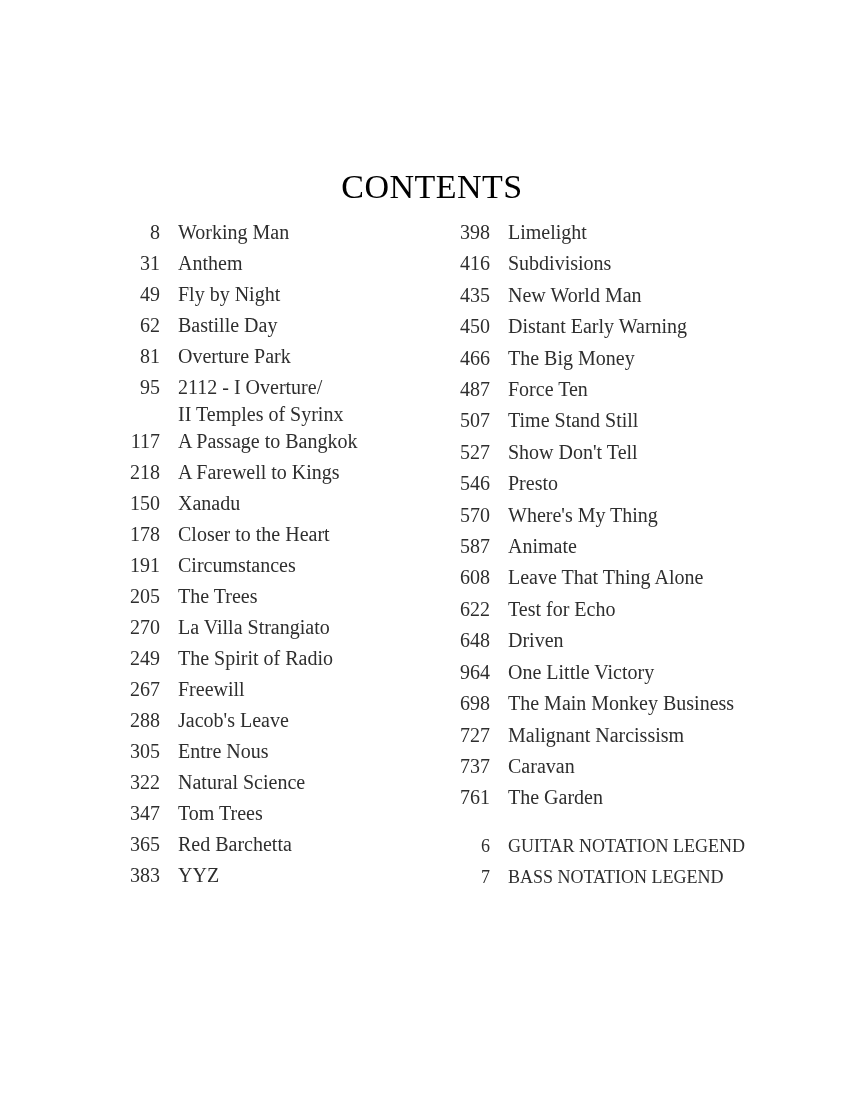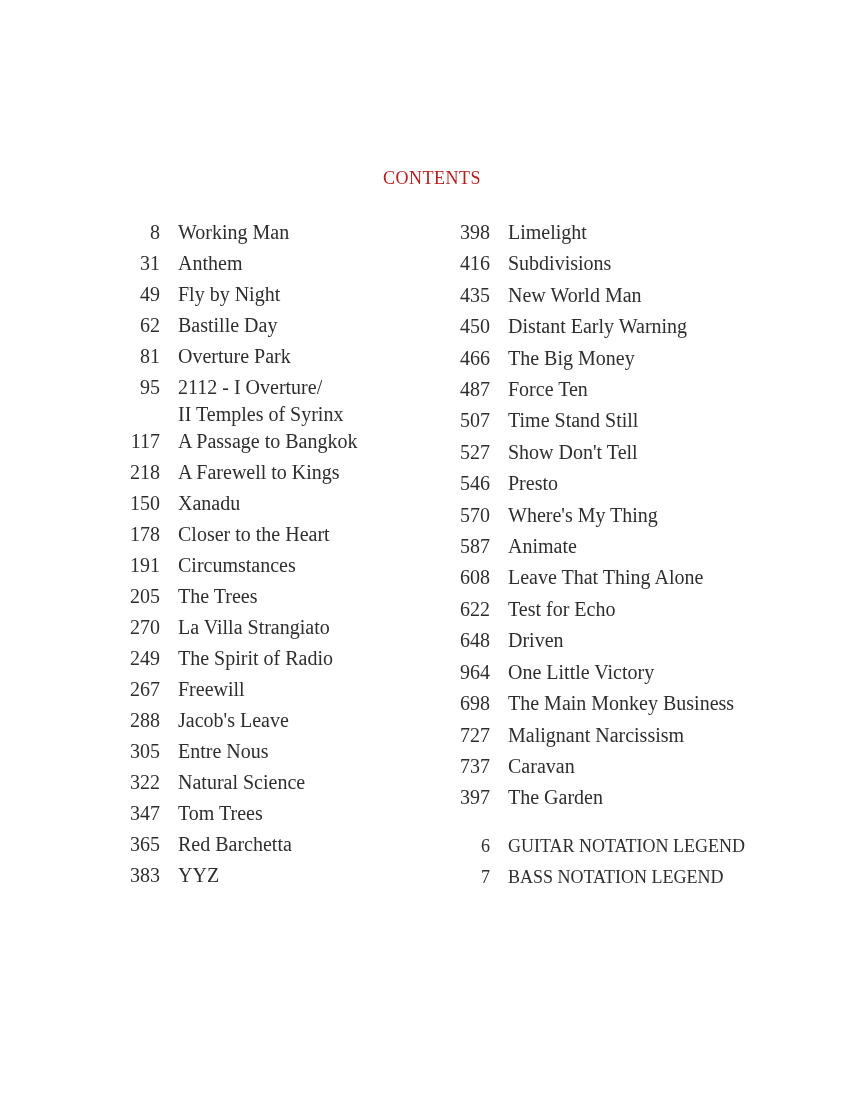--- a/index.html
+++ b/index.html
@@ -16,24 +16,24 @@
     color: #2e2e2e;
     overflow: hidden;
   }
   .title {
     position: absolute;
     top: 168px;
     left: 0;
     right: 0;
     margin: 0;
     text-align: center;
-    font-size: 18px;
+    font-size: 34px;
     font-weight: normal;
     letter-spacing: 0.5px;
-    color: #b91c1c;
+    color: #000000;
   }
   .col {
     position: absolute;
     top: 217px;
   }
   .col-left  { left: 90px; }
   .col-right { left: 420px; }
   .row {
     display: flex;
     align-items: flex-start;
@@ -219,21 +219,21 @@
       </div>
       <div class="row">
         <span class="num">727</span>
         <span class="song">Malignant Narcissism</span>
       </div>
       <div class="row">
         <span class="num">737</span>
         <span class="song">Caravan</span>
       </div>
       <div class="row">
-        <span class="num">397</span>
+        <span class="num">761</span>
         <span class="song">The Garden</span>
       </div>
       <div class="legend-spacer"></div>
       <div class="row legend-row">
         <span class="num">6</span>
         <span class="song">GUITAR NOTATION LEGEND</span>
       </div>
       <div class="row legend-row">
         <span class="num">7</span>
         <span class="song">BASS NOTATION LEGEND</span>

